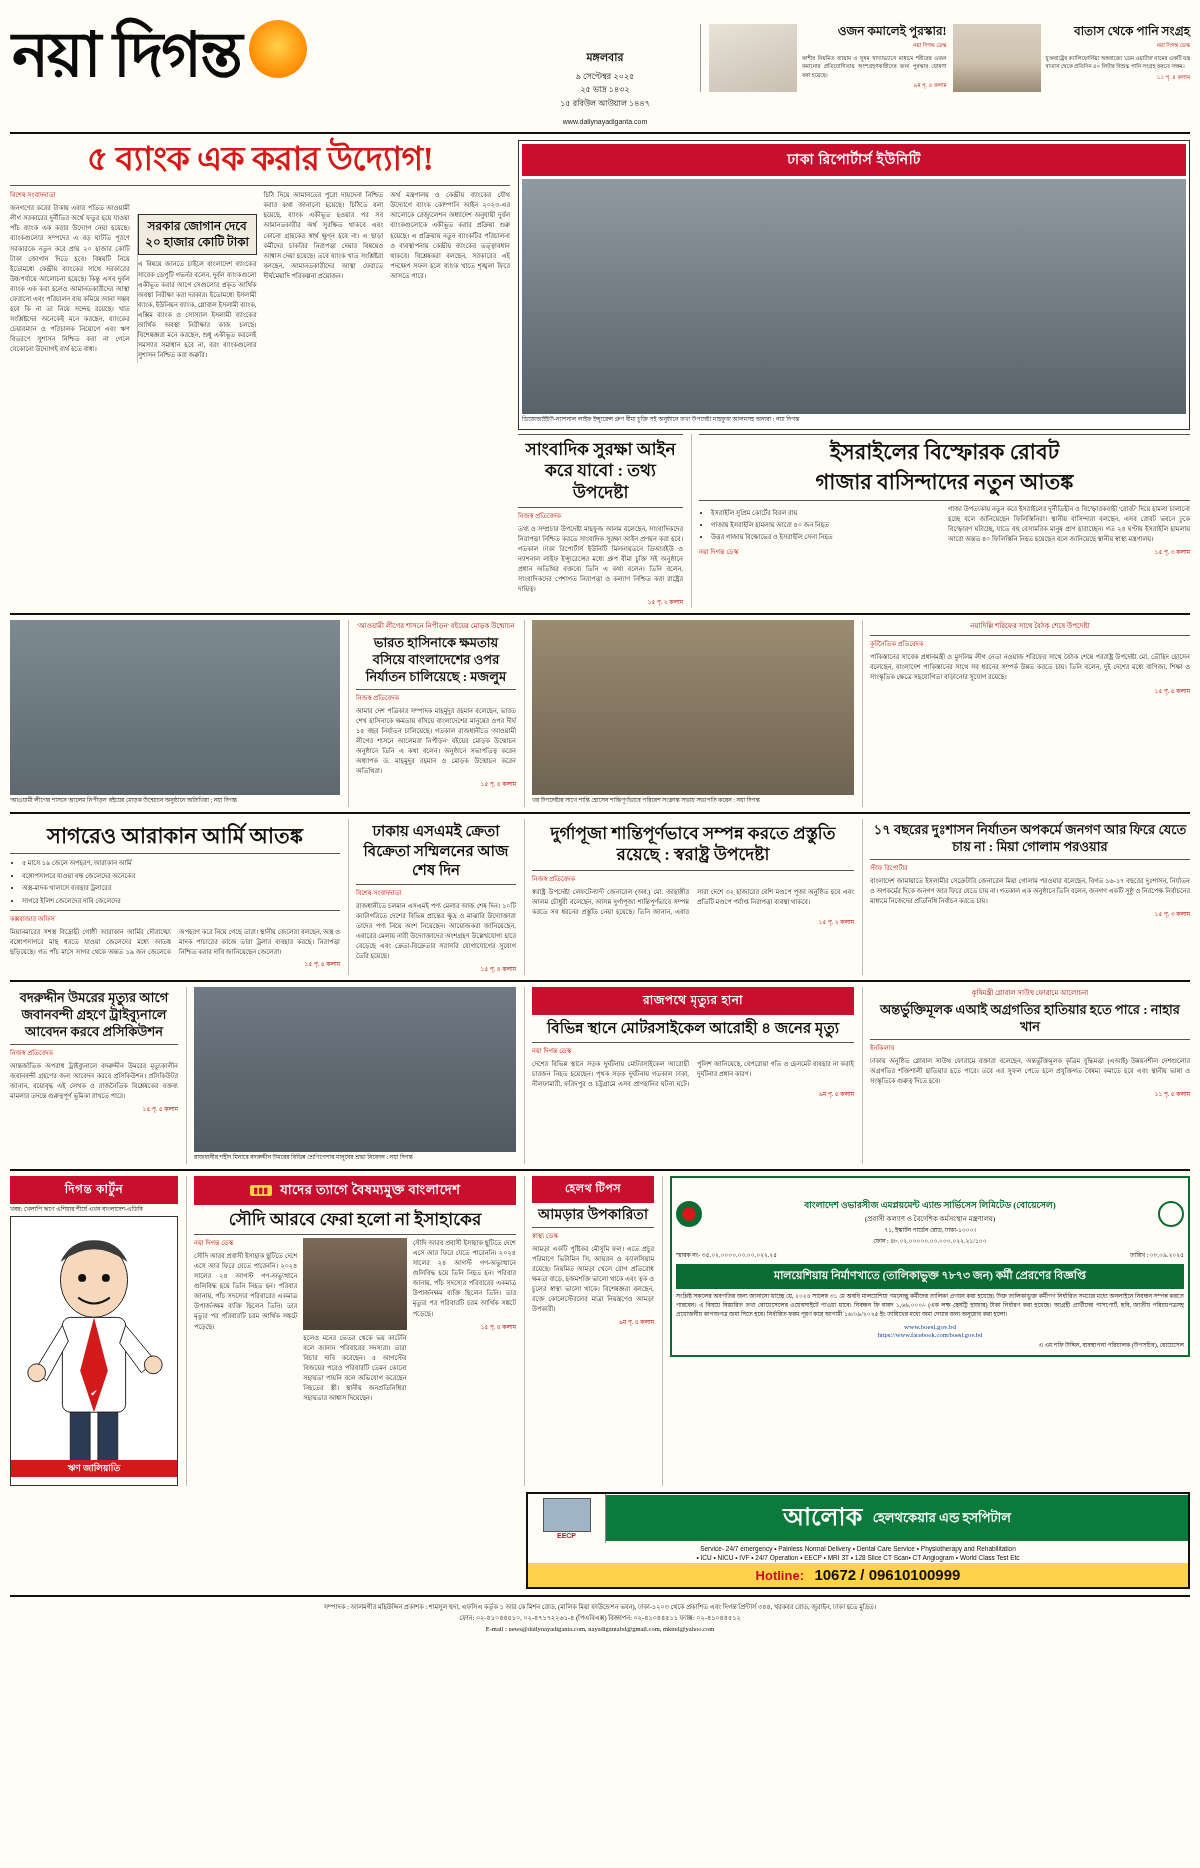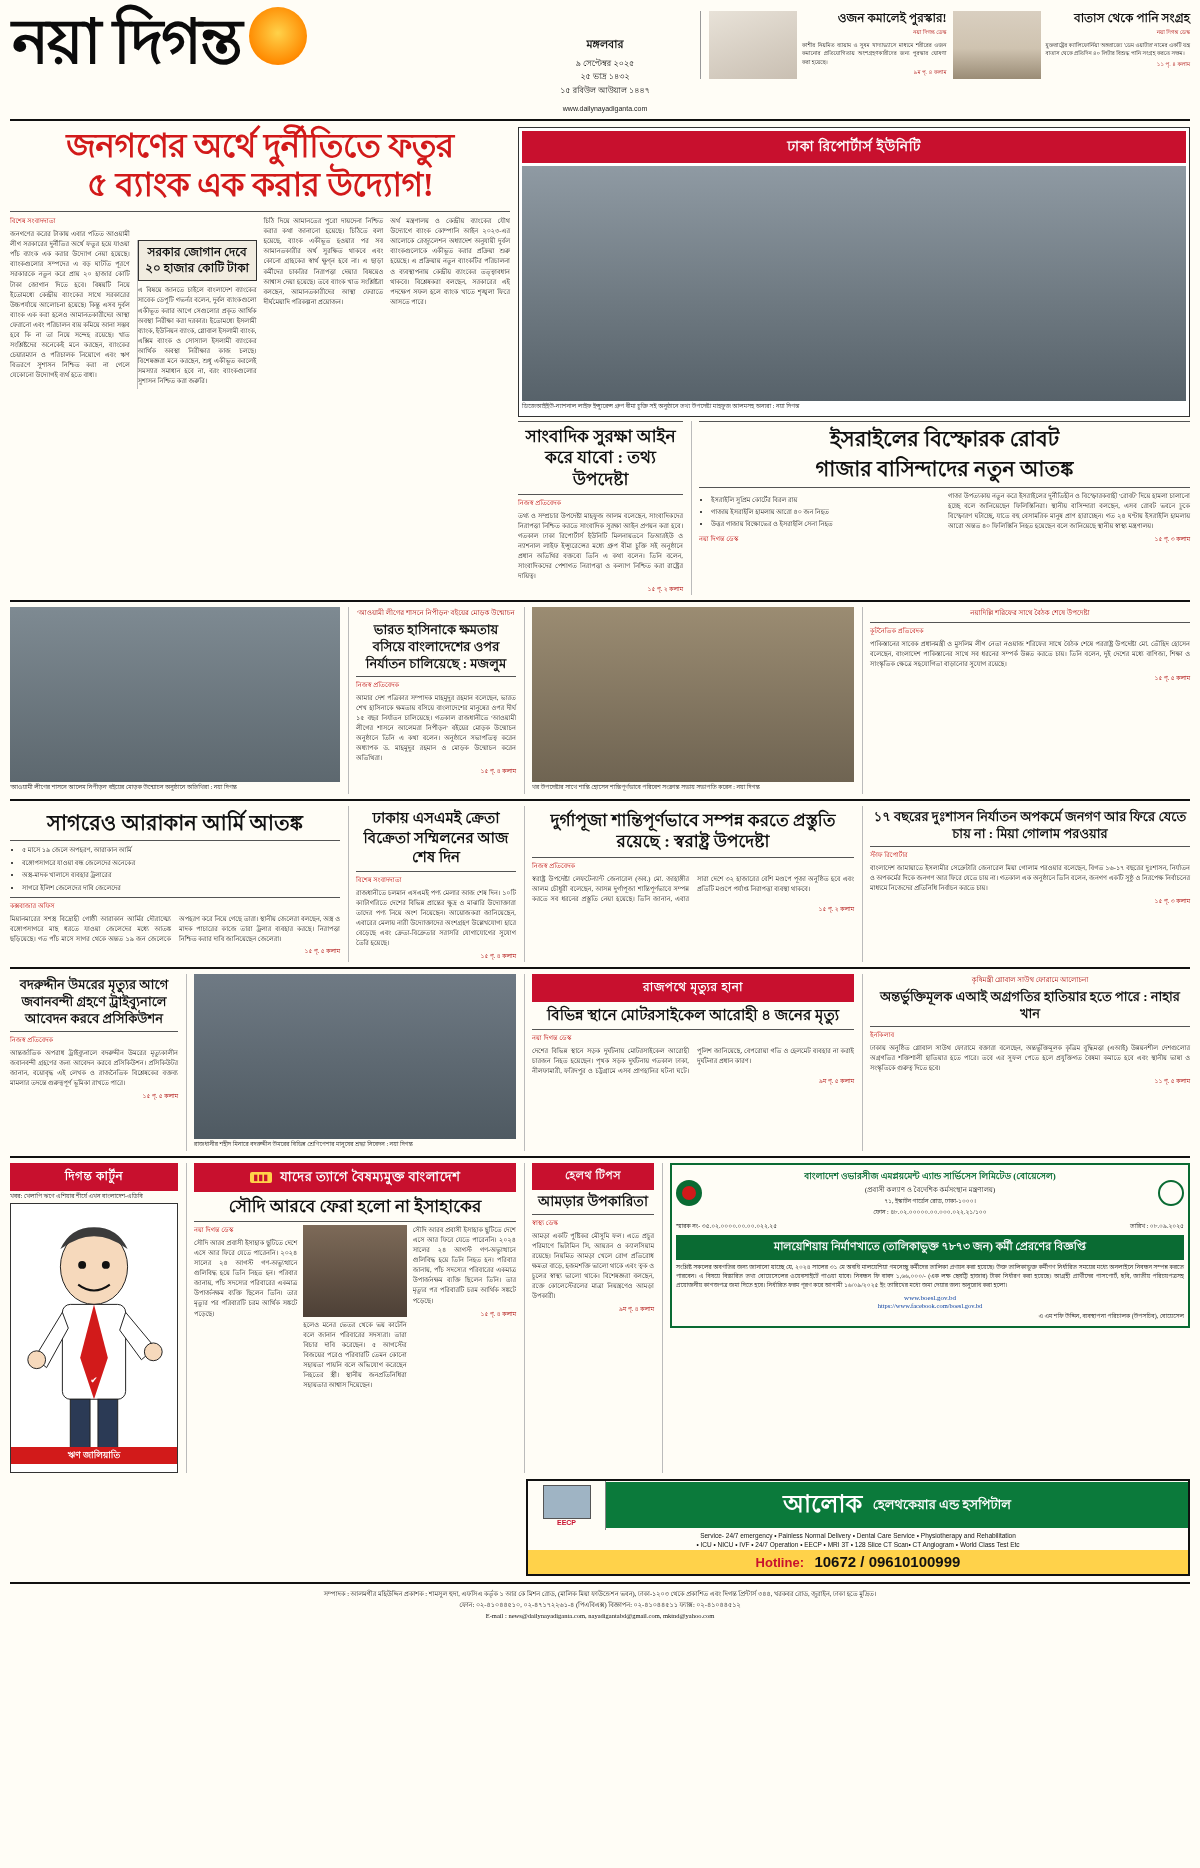--- a/index.html
+++ b/index.html
@@ -4,21 +4,21 @@
 <style>
   * { box-sizing: border-box; }
   html, body { margin:0; padding:0; }
   body {
     width:1200px; height:1868px;
     background:#fffdf6;
     font-family:"Liberation Sans", sans-serif;
     color:#111;
     overflow:hidden;
   }
-  .page { position:relative; width:1200px; height:1868px; padding:11px 10px; }
+  .page { position:relative; width:1200px; height:1868px; padding:24px 10px; }
 
   
   .rule { border-top:2px solid #111; }
   .thin { border-top:1px solid #555; }
   .box { border:1px solid #333; }
   .bn { font-family:"Liberation Serif", serif; }
   .tiny { font-size:6.5px; line-height:1.55; text-align:justify; }
   .tiny p { margin:0 0 3px 0; }
   .cap { font-size:6px; color:#222; padding:2px 0; line-height:1.3; }
   .center { text-align:center; }
@@ -129,21 +129,20 @@
         </div>
       </div>
     </div>
   </div>
 
   <div class="rule" style="margin-top:4px;"></div>
 
   <div class="band" style="margin-top:6px;">
 
     <div class="col" style="width:500px;">
-      <div class="lead-title">জনগণের অর্থে দুর্নীতিতে ফতুর</div>
       <div class="lead-title">৫ ব্যাংক এক করার উদ্যোগ!</div>
       <div class="thin" style="margin:6px 0 4px;"></div>
       <div style="display:flex; gap:7px;">
         <div style="width:120px;">
           <div class="byline">বিশেষ সংবাদদাতা</div>
           <div class="tiny bn">
               <p>জনগণের করের টাকায় এবার পতিত আওয়ামী লীগ সরকারের দুর্নীতির অর্থে ফতুর হয়ে যাওয়া পাঁচ ব্যাংক এক করার উদ্যোগ নেয়া হয়েছে। ব্যাংকগুলোর সম্পদের এ বড় ঘাটতি পূরণে সরকারকে নতুন করে প্রায় ২০ হাজার কোটি টাকা জোগান দিতে হবে। বিষয়টি নিয়ে ইতোমধ্যে কেন্দ্রীয় ব্যাংকের সাথে সরকারের উচ্চপর্যায়ে আলোচনা হয়েছে। কিন্তু এসব দুর্বল ব্যাংক এক করা হলেও আমানতকারীদের আস্থা ফেরানো এবং পরিচালন ব্যয় কমিয়ে আনা সম্ভব হবে কি না তা নিয়ে সন্দেহ রয়েছে। খাত সংশ্লিষ্টদের অনেকেই মনে করছেন, ব্যাংকের চেয়ারম্যান ও পরিচালক নিয়োগে এবং ঋণ বিতরণে সুশাসন নিশ্চিত করা না গেলে যেকোনো উদ্যোগই ব্যর্থ হতে বাধ্য।</p>
             </div>
         </div>
         <div style="width:120px;margin-top:24px;" class="sep" style2="">
@@ -413,21 +412,21 @@
         </div>
       <div class="jump bn">৯ম পৃ. ৪ কলাম</div>
     </div>
 
     <div class="col sep" style="flex:1; padding-left:7px;">
       <div class="adbox" style="border:2px solid #0a6b33;">
         <div style="display:flex; align-items:center; gap:6px;">
           <div style="width:26px;height:26px;border-radius:50%;background:#0a6b33;position:relative;">
             <div style="position:absolute;inset:6px;border-radius:50%;background:#d21a1a;"></div>
           </div>
-          <div style="flex:1; text-align:center;">
+          <div style="flex:1; text-align:center;margin-top:16px;">
             <div class="bn ad-green" style="font-size:9px;">বাংলাদেশ ওভারসীজ এমপ্লয়মেন্ট এ্যান্ড সার্ভিসেস লিমিটেড (বোয়েসেল)</div>
             <div class="bn" style="font-size:7px;">(প্রবাসী কল্যাণ ও বৈদেশিক কর্মসংস্থান মন্ত্রণালয়)</div>
             <div class="bn" style="font-size:6px;">৭১, ইস্কাটন গার্ডেন রোড, ঢাকা-১০০০।</div>
             <div class="bn" style="font-size:6px;">ফোন : ৪৮.০২.০০০০০.০০.০০০.০২২.২১/১০০</div>
           </div>
           <div style="width:26px;height:26px;border:2px solid #0a6b33;border-radius:50%;"></div>
         </div>
         <div style="display:flex;justify-content:space-between;font-size:6px;margin-top:3px;" class="bn">
           <span>স্মারক নং- ৩৫.০২.০০০০.০০.০০.০২২.২৫</span>
           <span>তারিখ : ০৮.০৯.২০২৫</span>

